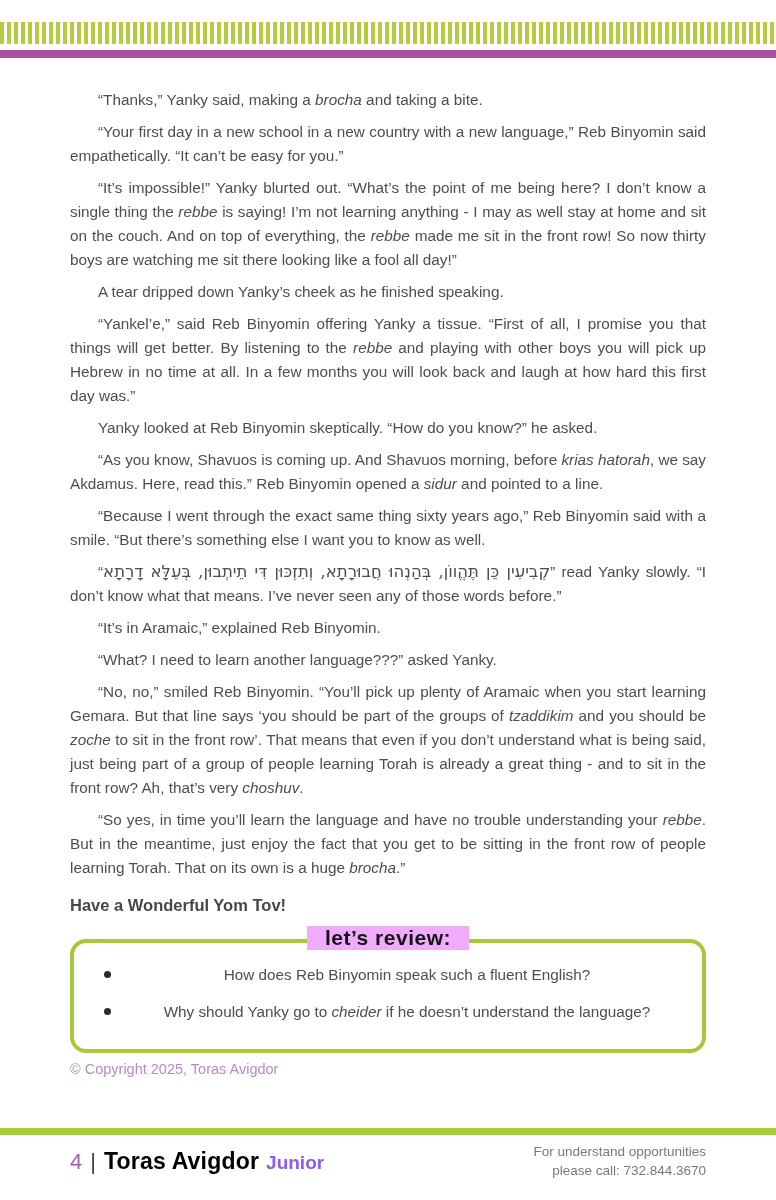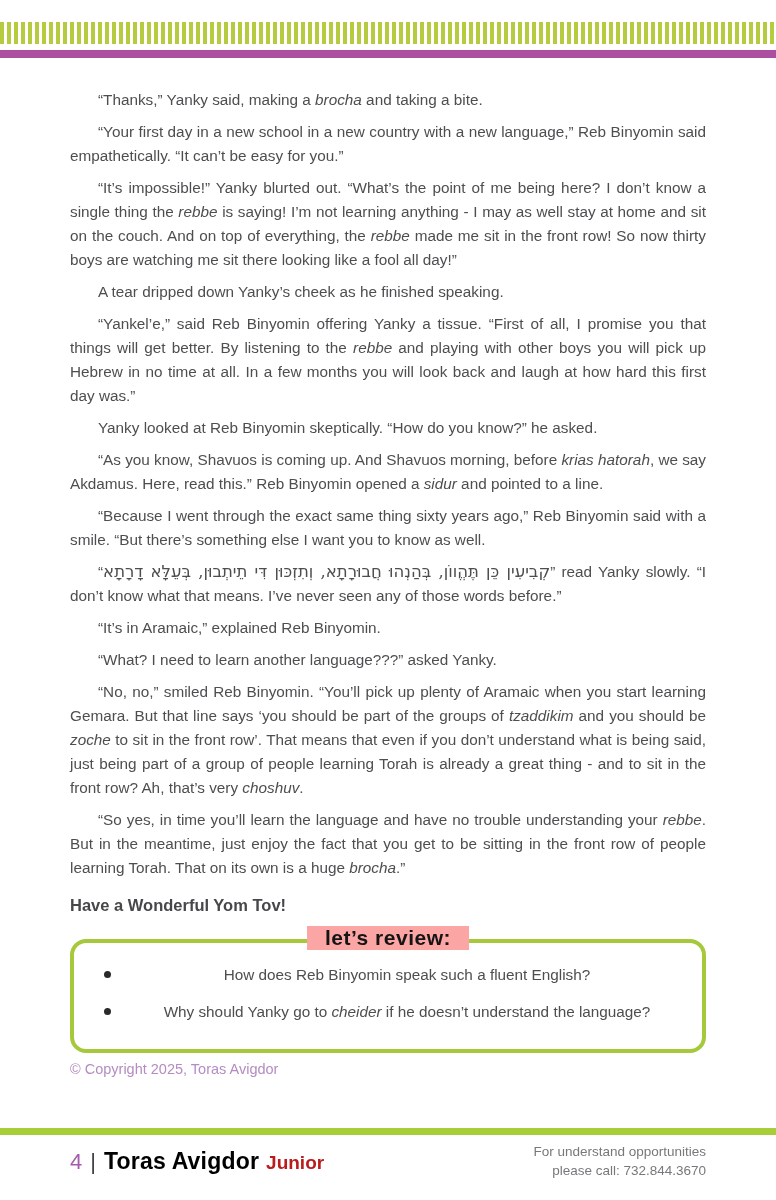--- a/index.html
+++ b/index.html
@@ -40,21 +40,21 @@
   }
   .review-box{
     position:relative;
     margin-top:24px;
     border:4px solid #a6c93c;
     border-radius:16px;
     padding:20px 18px 12px 24px;
   }
   .review-title{
     position:absolute;top:-17px;left:50%;transform:translateX(-50%);
-    background:#fca5a5;padding:0 18px;
+    background:#f0abfc;padding:0 18px;
     font-size:21px;font-weight:bold;color:#141414;
     letter-spacing:0.5px;white-space:nowrap;
   }
   .review-questions{list-style:none;margin:0;padding:0;}
   .review-questions li{
     position:relative;
     padding-left:32px;
     font-size:15.3px;line-height:24px;color:#4d4e50;
     margin-bottom:13px;
     text-align:center;
@@ -73,21 +73,21 @@
     background:#a6ce39;
   }
   .footer{
     position:absolute;top:1142px;left:70px;width:636px;
     display:flex;justify-content:space-between;align-items:flex-start;
   }
   .footer-left{display:flex;align-items:baseline;white-space:nowrap;padding-top:6px;}
   .page-number{font-size:22px;color:#a25dab;}
   .footer-sep{font-size:22px;color:#414042;margin:0 8px;}
   .brand-name{font-size:23px;font-weight:bold;color:#000000;letter-spacing:0.2px;}
-  .brand-suffix{font-size:19px;font-weight:bold;color:#b91c1c;margin-left:7px;}
+  .brand-suffix{font-size:19px;font-weight:bold;color:#8b5cf6;margin-left:7px;}
   .footer-right{
     text-align:right;font-size:13.5px;line-height:19px;color:#77787b;
   }
 </style>
 </head>
 <body>
 
 <div class="page">
 
   <div class="stripes"></div>

